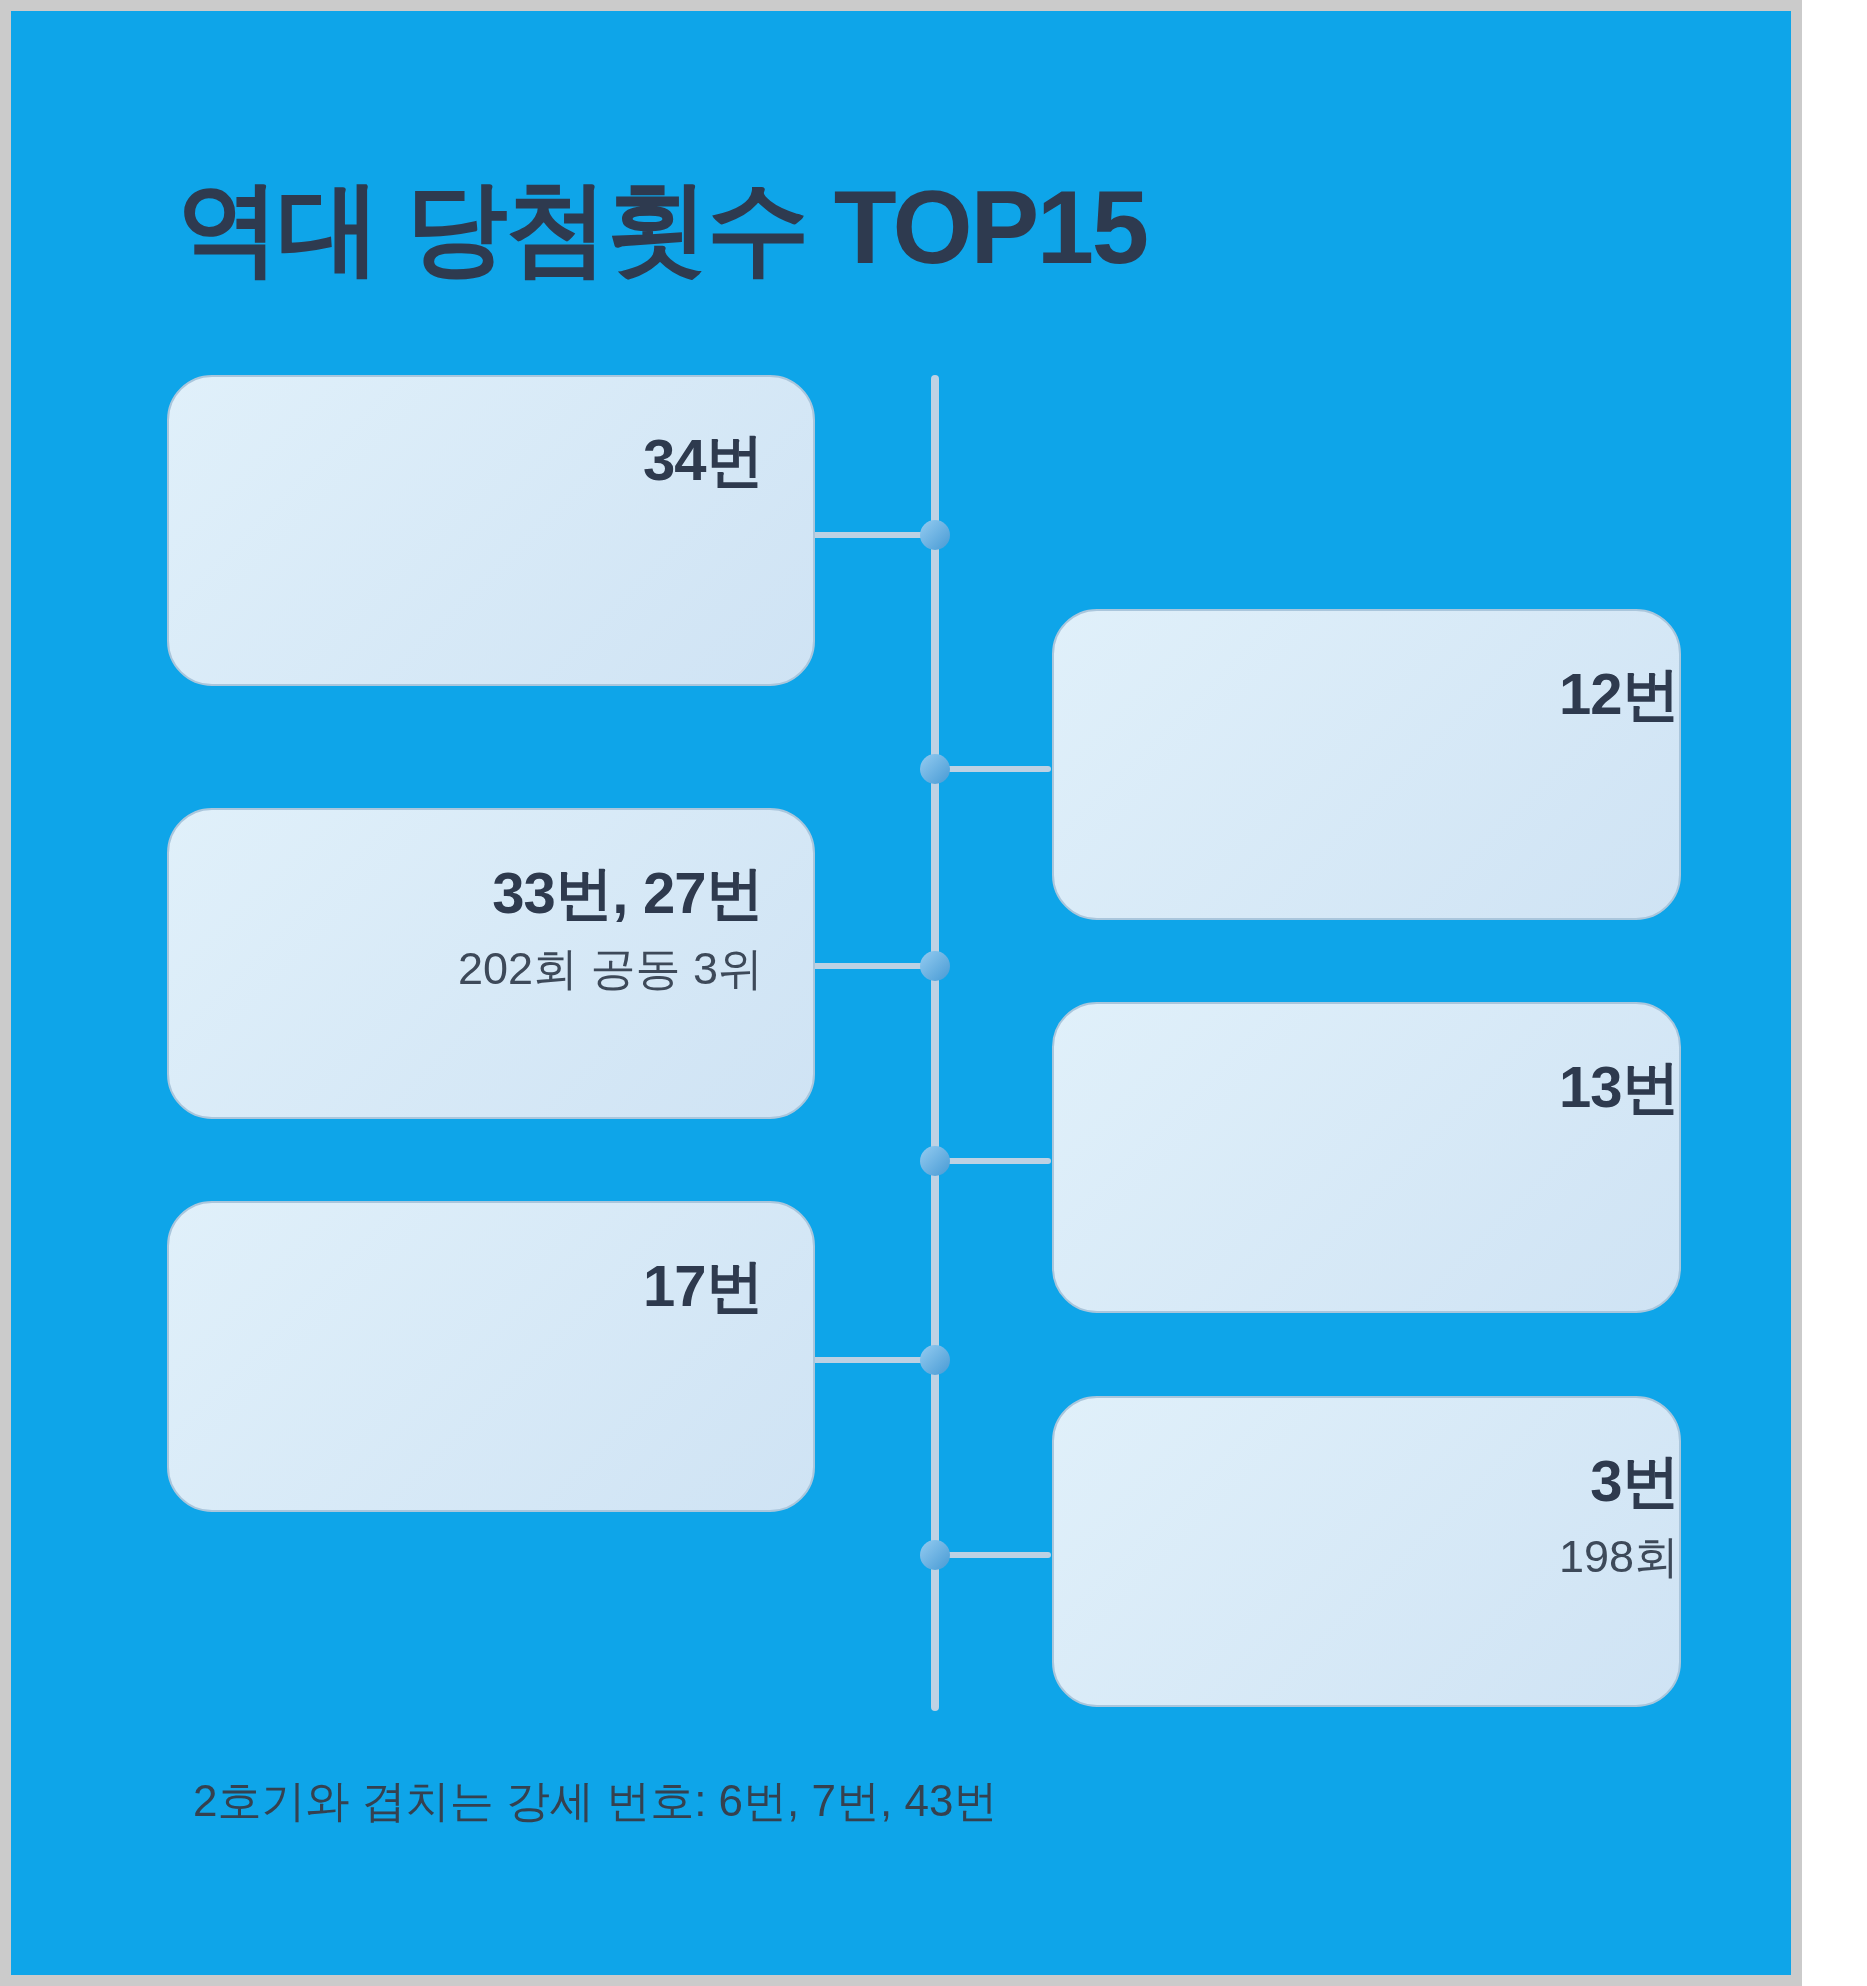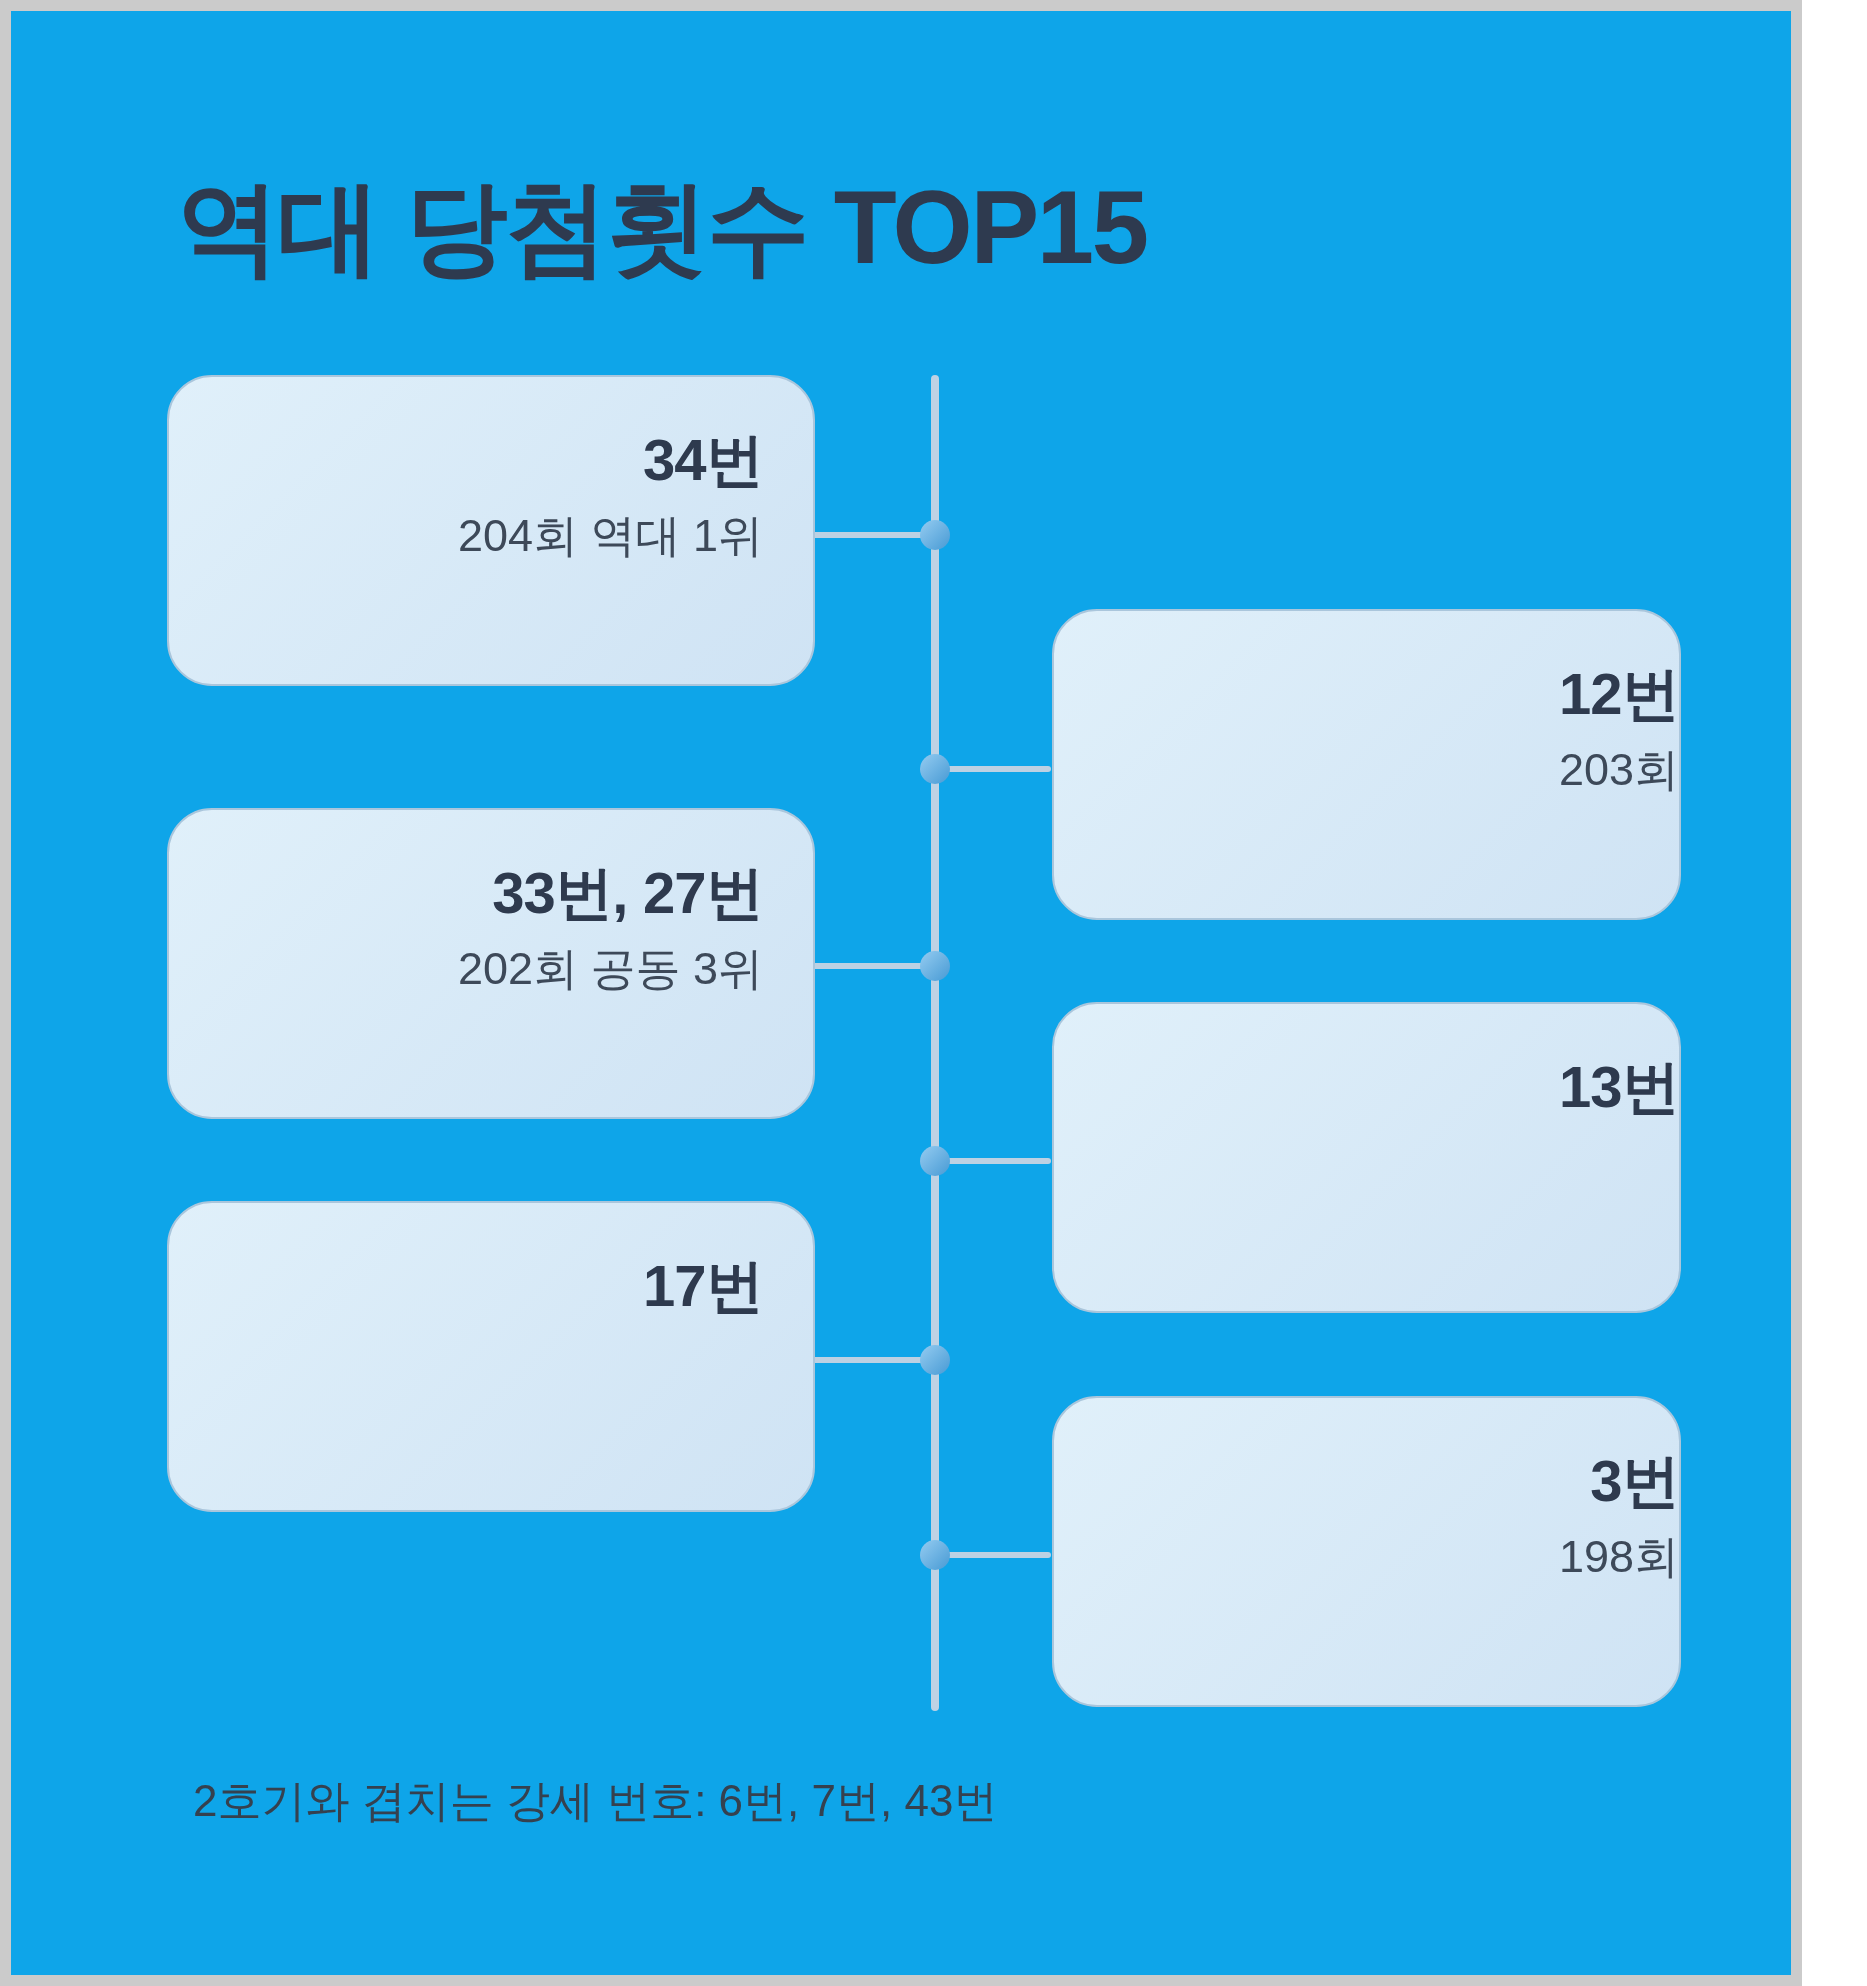--- a/index.html
+++ b/index.html
@@ -110,26 +110,24 @@
 
   <div class="dot" style="top:520px"></div>
   <div class="dot" style="top:754px"></div>
   <div class="dot" style="top:951px"></div>
   <div class="dot" style="top:1146px"></div>
   <div class="dot" style="top:1345px"></div>
   <div class="dot" style="top:1540px"></div>
 
   <div class="card left" style="top:375px">
     <div class="num">34번</div>
-    <div class="detail">204회 역대 1위</div>
   </div>
 
   <div class="card right" style="top:609px">
     <div class="num">12번</div>
-    <div class="detail">203회</div>
   </div>
 
   <div class="card left" style="top:808px">
     <div class="num">33번, 27번</div>
     <div class="detail">202회 공동 3위</div>
   </div>
 
   <div class="card right" style="top:1002px">
     <div class="num">13번</div>
   </div>

